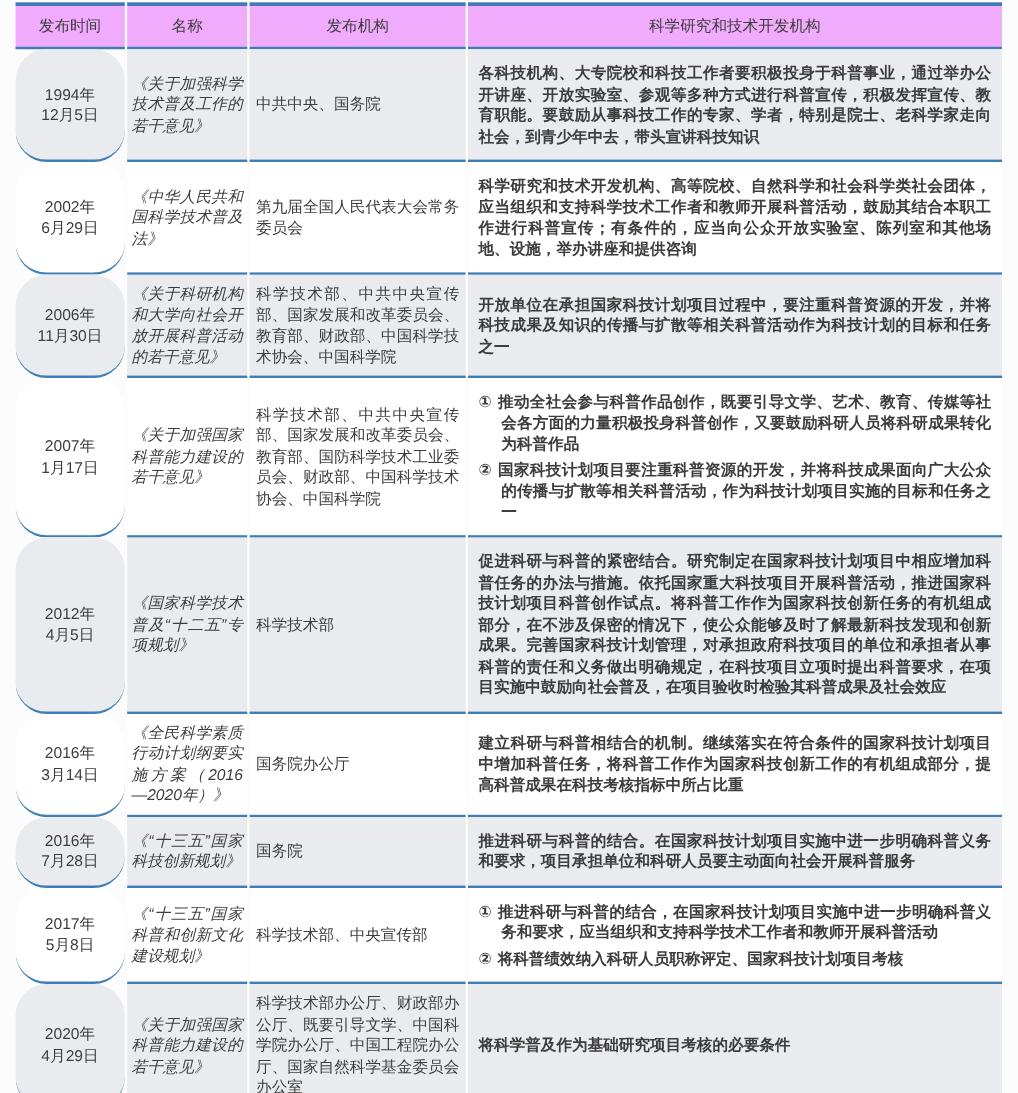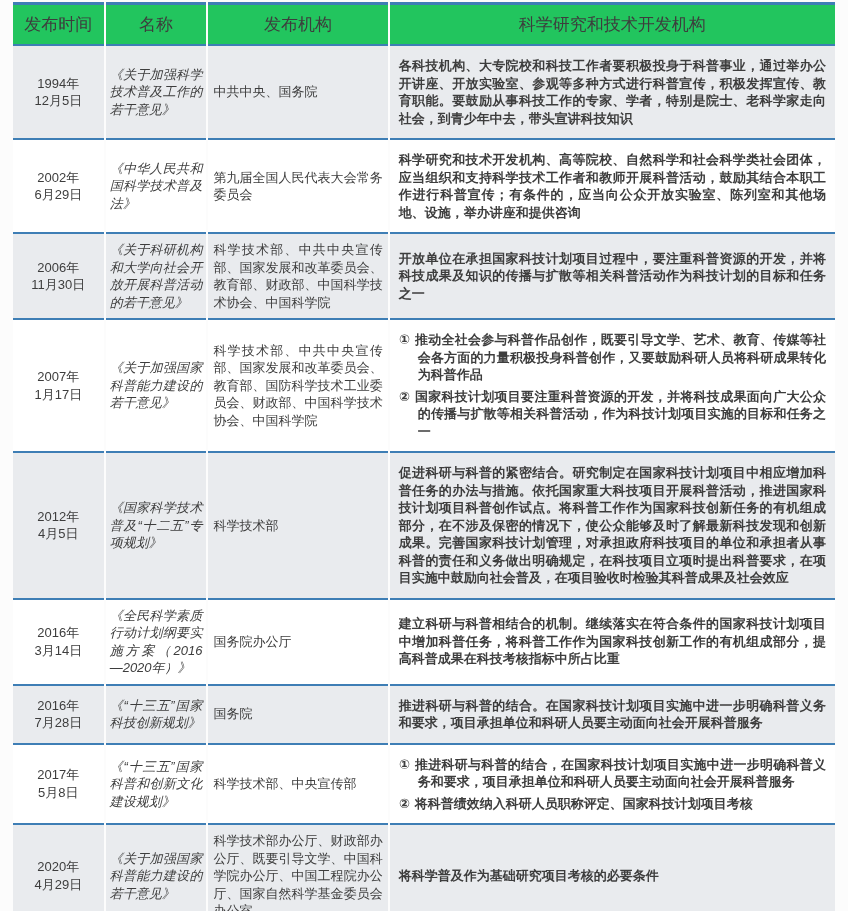--- a/index.html
+++ b/index.html
@@ -22,44 +22,45 @@
     margin: 2px 0 0 11px;
     font-size: 13px;
   }
   col.c-date    { width: 90px;  }
   col.c-name    { width: 100px; }
   col.c-org     { width: 178px; }
   col.c-content { width: 442px; }
 
   th {
     font-weight: normal;
-    font-size: 17px;
+    font-size: 13px;
     color: #3d3d3d;
     text-align: center;
     vertical-align: middle;
     padding: 8px 3px;
     border-top: 3px solid var(--line);
     border-bottom: 2px solid var(--line);
-    background: #22c55e;
+    background: #f0abfc;
   }
   td {
     vertical-align: middle;
     padding: 7px 5px;
     line-height: 17.5px;
     border-bottom: 2px solid var(--line);
     text-align: justify;
     text-justify: inter-ideograph;
     word-break: break-all;
     background: #ffffff;
   }
   tr.shaded td { background: var(--shade); }
 
   td.date {
     text-align: center;
     padding: 7px 2px;
+    border-radius: 26px;
   }
   td.name { padding: 7px 4px; font-style: italic; }
 
   .content-item { margin: 4px; font-weight: bold; }
   .content-item.numbered {
     padding-left: 19px;
     text-indent: -19px;
   }
   .num { margin-right: 5px; }
 </style>
@@ -169,21 +170,21 @@
     </tr>
 
     <tr>
       <td class="date">
         <div>2017年</div>
         <div>5月8日</div>
       </td>
       <td class="name">《“十三五”国家科普和创新文化建设规划》</td>
       <td class="org">科学技术部、中央宣传部</td>
       <td class="content">
-        <div class="content-item numbered"><span class="num">①</span><span>推进科研与科普的结合，在国家科技计划项目实施中进一步明确科普义务和要求，项目承担单位和科研人员要主动面向社会开展科普服务</span></div>
+        <div class="content-item numbered"><span class="num">①</span><span>推进科研与科普的结合，在国家科技计划项目实施中进一步明确科普义务和要求，应当组织和支持科学技术工作者和教师开展科普活动</span></div>
         <div class="content-item numbered"><span class="num">②</span><span>将科普绩效纳入科研人员职称评定、国家科技计划项目考核</span></div>
       </td>
     </tr>
 
     <tr class="shaded">
       <td class="date">
         <div>2020年</div>
         <div>4月29日</div>
       </td>
       <td class="name">《关于加强国家科普能力建设的若干意见》</td>

